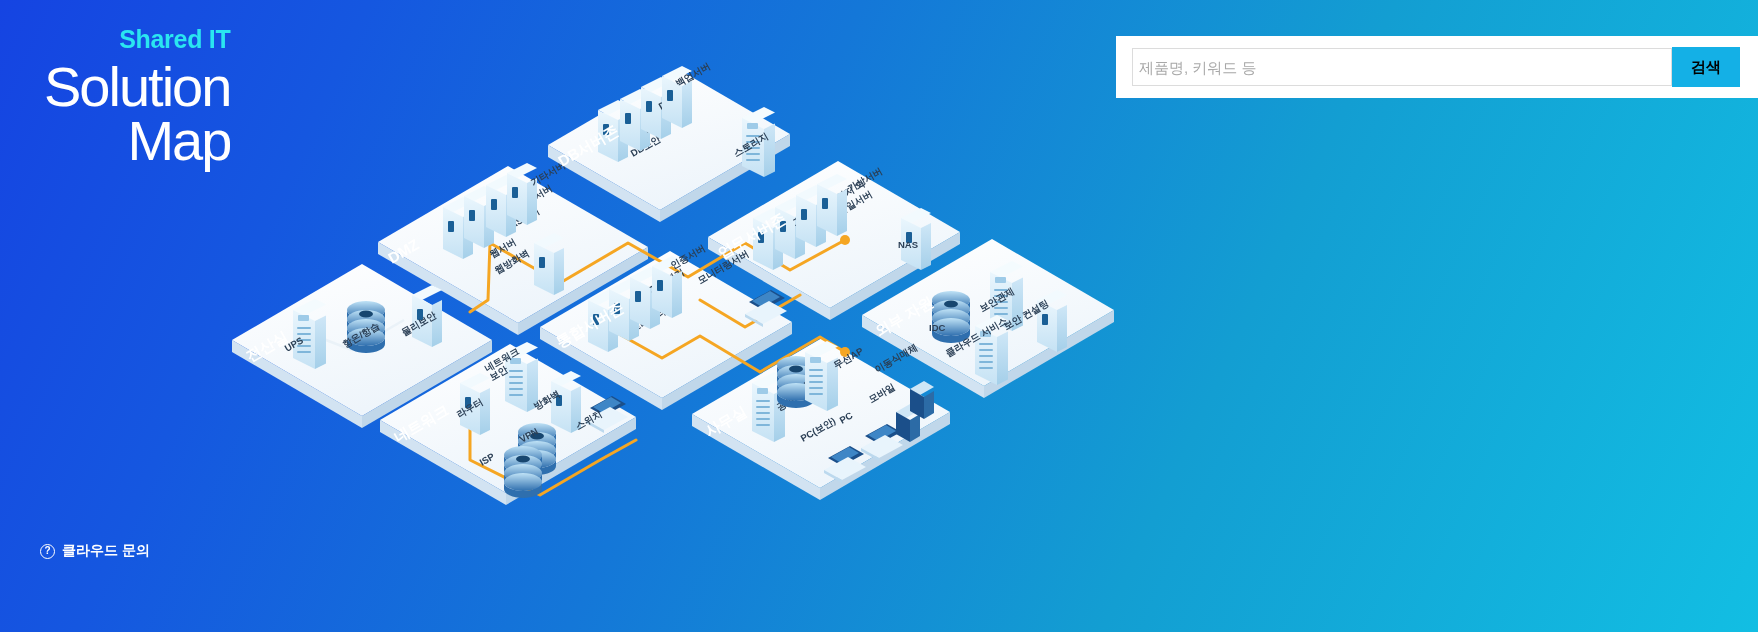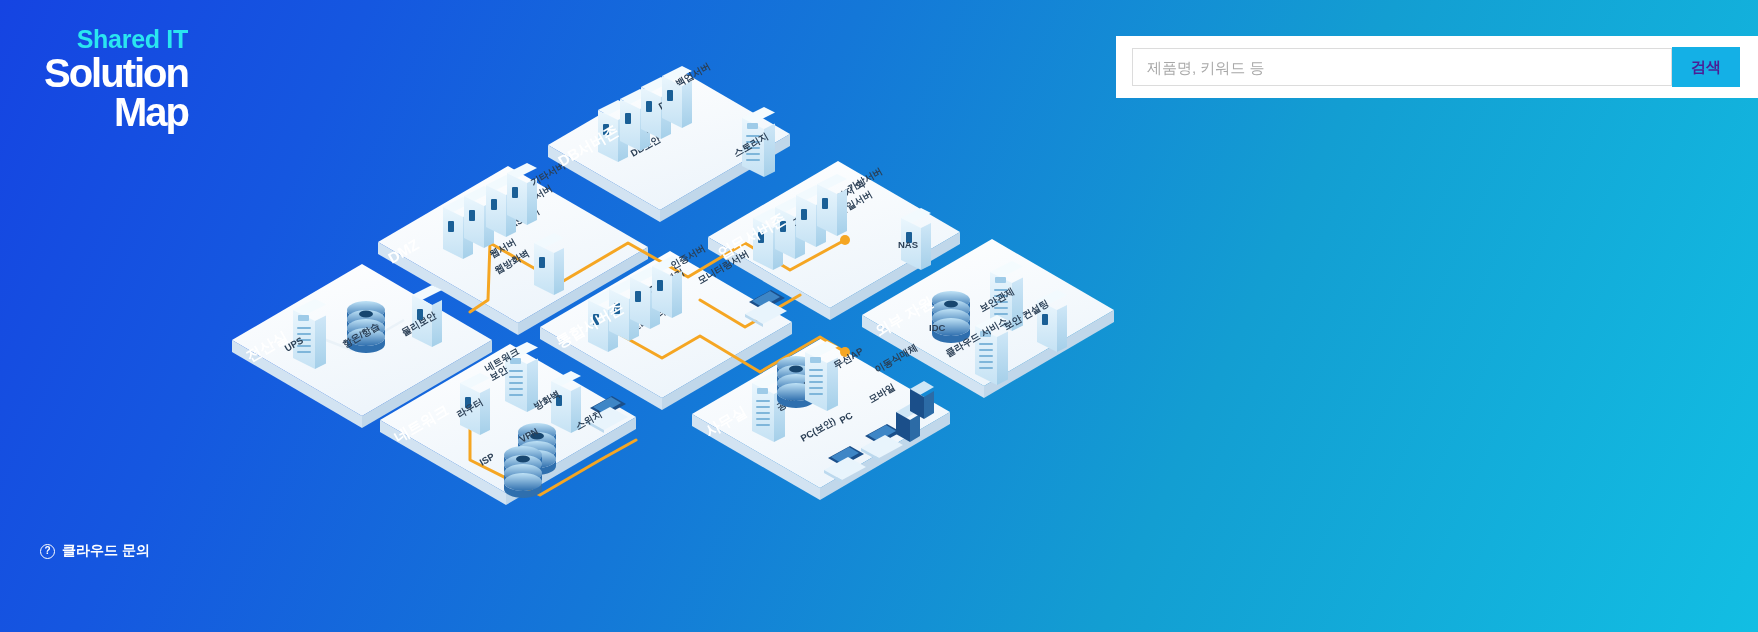--- a/index.html
+++ b/index.html
@@ -20,55 +20,56 @@
   #header-block { position: absolute; left: 44px; top: 26px; z-index: 30; text-align: right; }
   #eyebrow {
     color: #2ae6f0;
     font-size: 25px;
     font-weight: bold;
     letter-spacing: -0.3px;
     line-height: 1.1;
   }
   #page-title {
     color: #ffffff;
-    font-size: 40px;
-    font-weight: bold;
+    font-size: 56px;
+    font-weight: normal;
     line-height: 0.98;
     letter-spacing: -2px;
+    margin-top: 6px;
     white-space: pre-line;
   }
 
   
   #search-panel {
     position: absolute; right: 0px; top: 36px;
     width: 642px; height: 62px;
     background: #ffffff;
     display: flex; align-items: center;
     padding: 0 18px 0 16px;
     z-index: 40;
   }
   #search-input {
     flex: 1 1 auto;
     height: 38px;
     border: 1px solid #dcdcdc;
     background: #ffffff;
-    padding: 0 14px;
+    padding: 0 6px;
     font-size: 15px;
     color: #333;
     font-family: "Liberation Sans", "DejaVu Sans", sans-serif;
     outline: none;
   }
   #search-input::placeholder { color: #a8a8a8; }
   #search-button {
     flex: 0 0 auto;
     width: 68px; height: 40px;
     margin-left: 0px;
     background: #14b0e6;
     border: none;
-    color: #4c1d95;
+    color: #000000;
     font-size: 15px;
     font-weight: bold;
     font-family: "Liberation Sans", "DejaVu Sans", sans-serif;
     cursor: pointer;
   }
 
   
   #inquiry-link {
     position: absolute; left: 40px; bottom: 72px;
     display: flex; align-items: center; gap: 7px;

